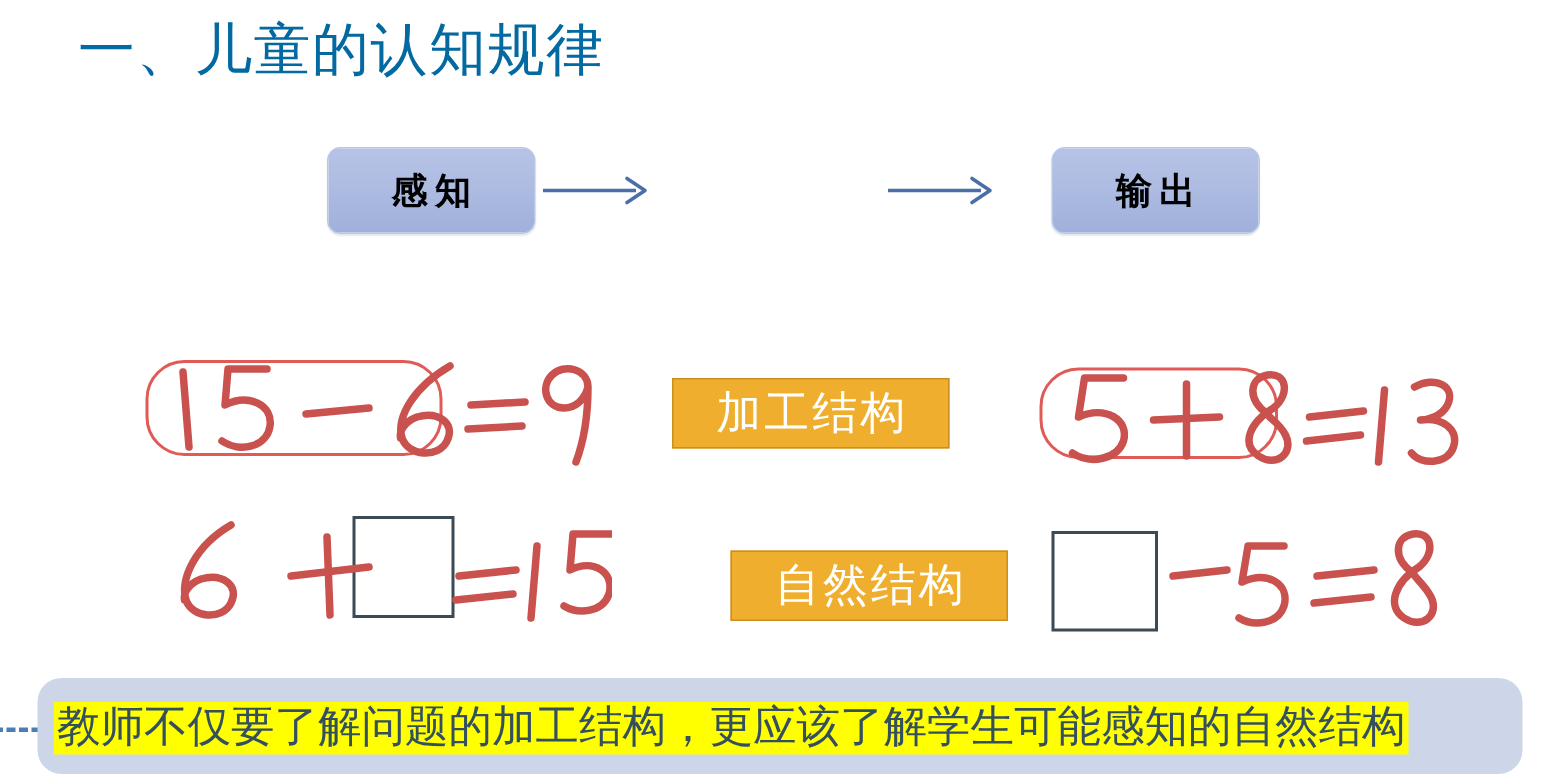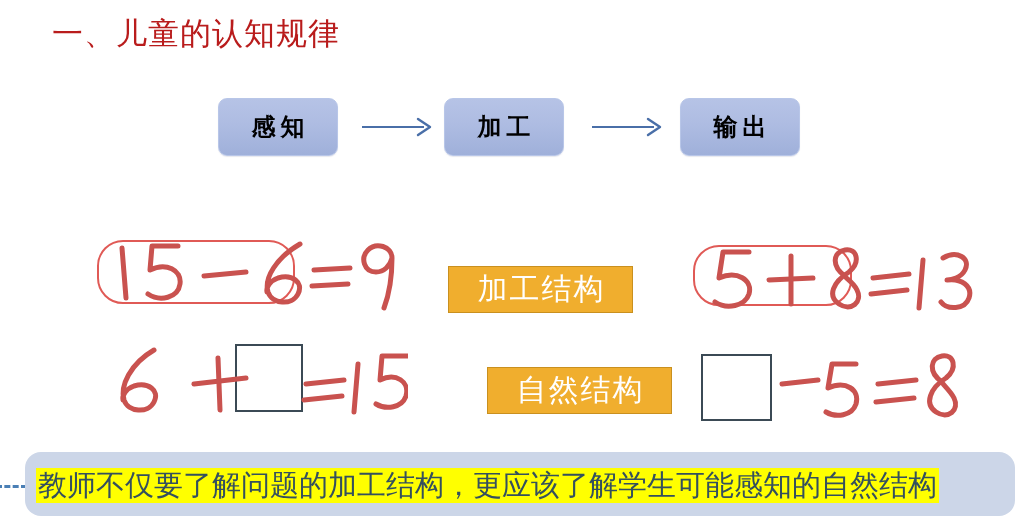--- a/index.html
+++ b/index.html
@@ -17,51 +17,51 @@
     height: 521px;
     background: #ffffff;
     overflow: hidden;
   }
 
   
   #slide-title {
     position: absolute;
     left: 52px;
     top: 14px;
-    font-size: 31px;
+    font-size: 38px;
     line-height: 40px;
     letter-spacing: 1px;
-    color: #b91c1c;
+    color: #0369a1;
     white-space: nowrap;
     font-weight: 400;
   }
 
   
   .flow-box {
     position: absolute;
     top: 98px;
-    width: 120px;
+    width: 139px;
     height: 58px;
     border-radius: 9px;
     border: 1px solid #b8c6e8;
     background: linear-gradient(to bottom, #b6c3e6 0%, #aebce2 45%, #9fb0da 100%);
     box-shadow: 0 1px 1px rgba(120,130,160,0.18);
     display: flex;
     align-items: center;
     justify-content: center;
     font-size: 24px;
     font-weight: bold;
     color: #000000;
     letter-spacing: 5px;
     text-indent: 5px;
     box-sizing: border-box;
   }
   #flow-box-0 { left: 218px; }
   #flow-box-1 { left: 444px; }
-  #flow-box-2 { left: 680px; }
+  #flow-box-2 { left: 701px; }
 
   .flow-arrow {
     position: absolute;
     top: 111px;
     width: 78px;
     height: 32px;
   }
   #flow-arrow-0 { left: 360px; }
   #flow-arrow-1 { left: 590px; }
 
@@ -96,21 +96,21 @@
     border: 1px solid #c9901f;
     box-sizing: border-box;
     display: flex;
     align-items: center;
     justify-content: center;
     font-size: 30px;
     color: #ffffff;
     letter-spacing: 2px;
     text-indent: 2px;
   }
-  #tag-0 { top: 266px; }
+  #tag-0 { top: 252px; }
   #tag-1 { top: 367px; margin-left: 39px; }
 
   
   #bottom-dash {
     position: absolute;
     left: -4px;
     top: 485px;
     width: 56px;
     height: 0;
     border-top: 3px dashed #4a7fb5;
@@ -152,23 +152,20 @@
     <span>感知</span>
   </div>
 
   <div class="flow-arrow" id="flow-arrow-0">
     <svg width="78" height="32" viewBox="0 0 78 32">
       <line x1="2" y1="16" x2="64" y2="16" stroke="#4a6fa8" stroke-width="2.2"></line>
       <polyline points="58,8 70,16 58,24" fill="none" stroke="#4a6fa8" stroke-width="2.4" stroke-linecap="round" stroke-linejoin="round"></polyline>
     </svg>
   </div>
 
-  <div class="flow-box" id="flow-box-1">
-    <span>加工</span>
-  </div>
 
   <div class="flow-arrow" id="flow-arrow-1">
     <svg width="78" height="32" viewBox="0 0 78 32">
       <line x1="2" y1="16" x2="64" y2="16" stroke="#4a6fa8" stroke-width="2.2"></line>
       <polyline points="58,8 70,16 58,24" fill="none" stroke="#4a6fa8" stroke-width="2.4" stroke-linecap="round" stroke-linejoin="round"></polyline>
     </svg>
   </div>
 
   <div class="flow-box" id="flow-box-2">
     <span>输出</span>

